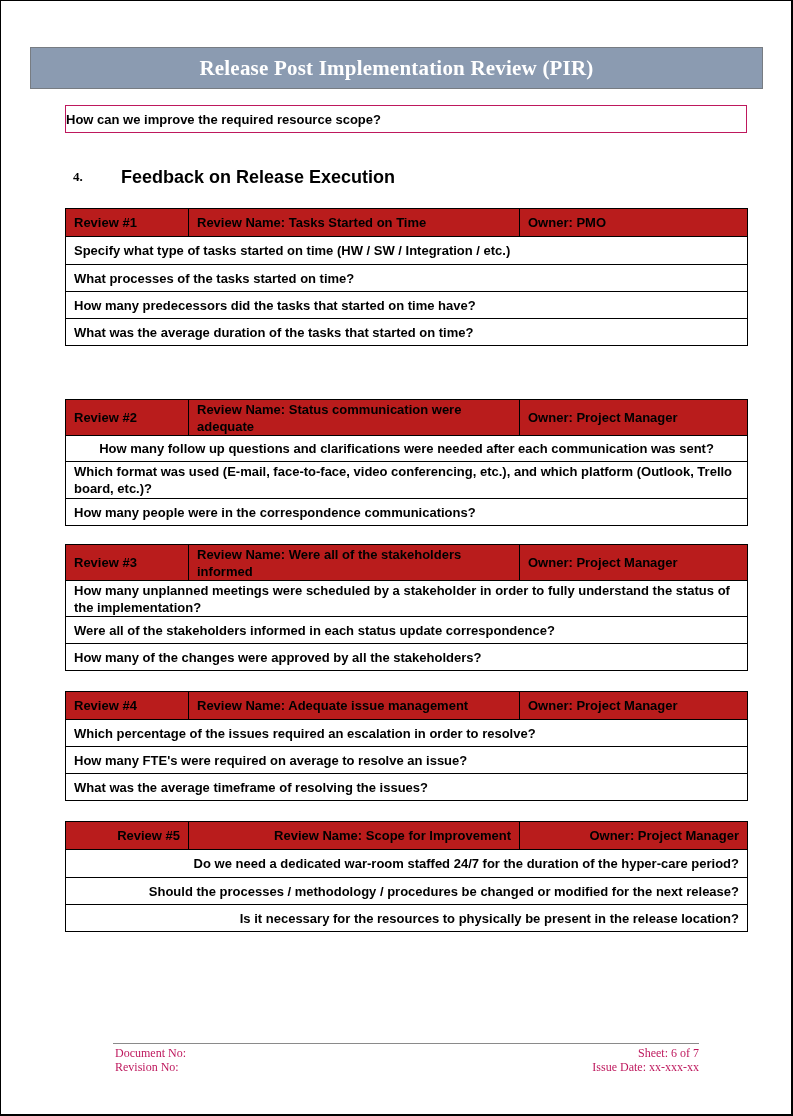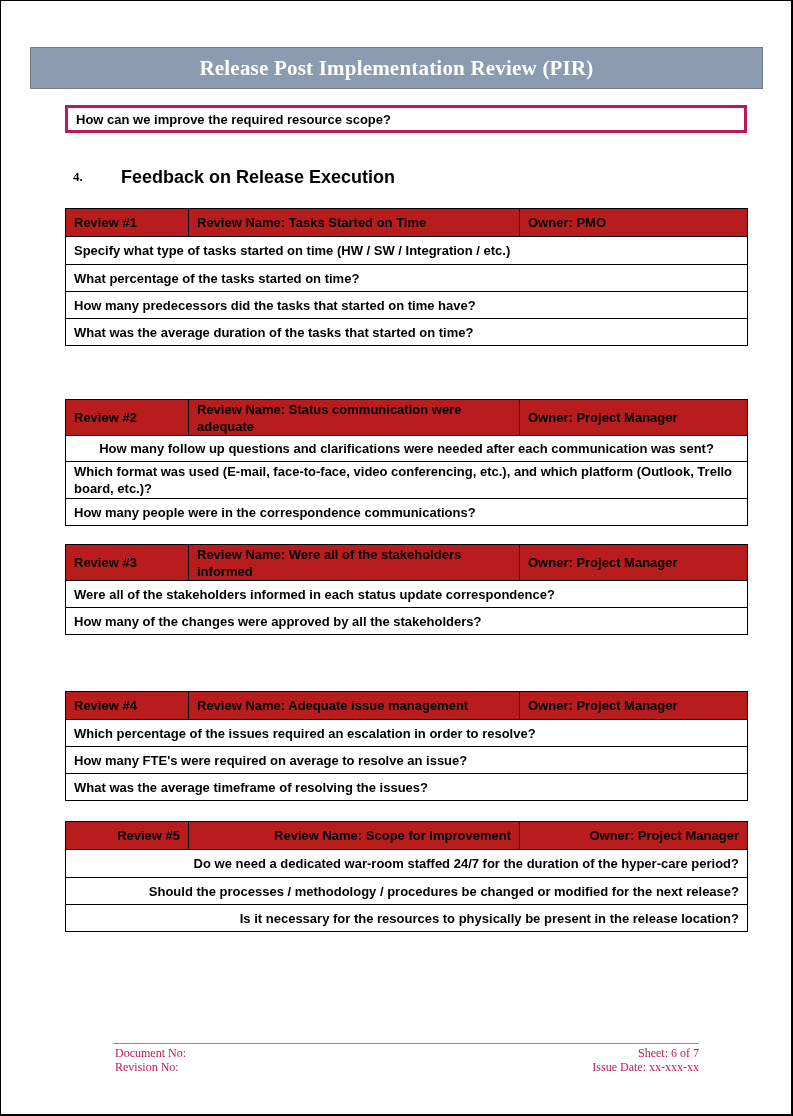--- a/index.html
+++ b/index.html
@@ -14,22 +14,22 @@
     }
     .title-banner {
       position: absolute; left: 30px; top: 47px; width: 733px; height: 42px;
       background: #8b9bb1; border: 1px solid #777c82; box-sizing: border-box;
       display: flex; align-items: center; justify-content: center;
       color: #ffffff; font-family: "Liberation Serif", serif; font-weight: bold;
       font-size: 21px; letter-spacing: 0.2px;
     }
     .single-box {
       position: absolute; left: 65px; top: 105px; width: 682px; height: 28px;
-      border: 3px solid #be185d; box-sizing: border-box;
-      display: flex; align-items: center; padding-left: 8px;
+      border: 1px solid #be185d; box-sizing: border-box;
+      display: flex; align-items: center; 
       font-size: 13px; font-weight: bold;
     }
     .section-heading {
       position: absolute; left: 73px; top: 165px; height: 24px;
       display: flex; align-items: center;
     }
     .section-num {
       font-family: "Liberation Serif", serif; font-weight: bold; font-size: 13px;
       width: 48px;
     }
@@ -83,21 +83,21 @@
   <tbody>
       <tr class="head" style="height:28px;">
     <td>Review #1</td>
     <td>Review Name: Tasks Started on Time</td>
     <td>Owner: PMO</td>
   </tr>
   <tr class="q" style="height:28px;">
         <td colspan="3">Specify what type of tasks started on time (HW / SW / Integration / etc.)</td>
       </tr>
   <tr class="q" style="height:27px;">
-        <td colspan="3">What percentage of the tasks started on time?</td>
+        <td colspan="3">What processes of the tasks started on time?</td>
       </tr>
   <tr class="q" style="height:27px;">
         <td colspan="3">How many predecessors did the tasks that started on time have?</td>
       </tr>
   <tr class="q" style="height:27px;">
         <td colspan="3">What was the average duration of the tasks that started on time?</td>
       </tr>
 </tbody>
   </table>
 
@@ -130,20 +130,23 @@
       <col style="width:123px">
       <col style="width:331px">
       <col style="width:228px">
     </colgroup>
   <tbody>
       <tr class="head" style="height:36px;">
     <td>Review #3</td>
     <td>Review Name: Were all of the stakeholders informed</td>
     <td>Owner: Project Manager</td>
   </tr>
+  <tr class="q" style="height:36px;">
+        <td colspan="3">How many unplanned meetings were scheduled by a stakeholder in order to fully understand the status of the implementation?</td>
+      </tr>
   <tr class="q" style="height:27px;">
         <td colspan="3">Were all of the stakeholders informed in each status update correspondence?</td>
       </tr>
   <tr class="q" style="height:27px;">
         <td colspan="3">How many of the changes were approved by all the stakeholders?</td>
       </tr>
 </tbody>
   </table>
 
 <table class="review" style="top:691px;">

